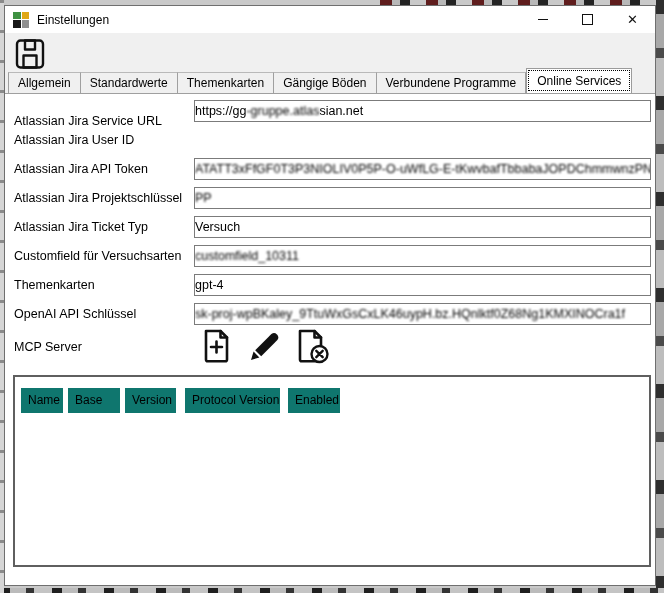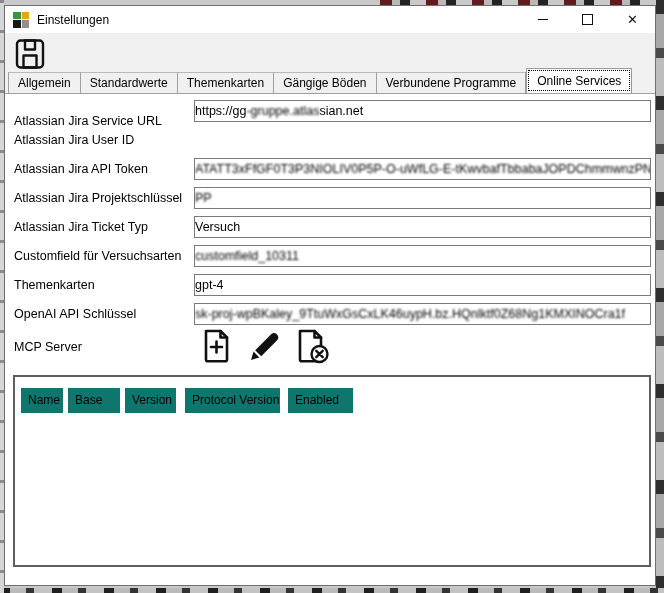--- a/index.html
+++ b/index.html
@@ -172,16 +172,16 @@
       <circle cx="27.5" cy="28" r="8" fill="#fff" stroke-width="2.4"></circle>
       <path d="M24.3 24.8 L30.7 31.2 M30.7 24.8 L24.3 31.2" stroke-width="2.4"></path>
     </svg>
   </div>
 
   <div id="mcp-table">
     <div class="th" style="left:6px;   width:42px;">Name</div>
     <div class="th" style="left:53px;  width:52px;">Base URL</div>
     <div class="th" style="left:110px; width:51px;">Version</div>
     <div class="th" style="left:170px; width:95px;">Protocol Version</div>
-    <div class="th" style="left:273px; width:65px;">Enabled</div>
+    <div class="th" style="left:273px; width:52px;">Enabled</div>
   </div>
 
 </div>
 
 </body></html>

